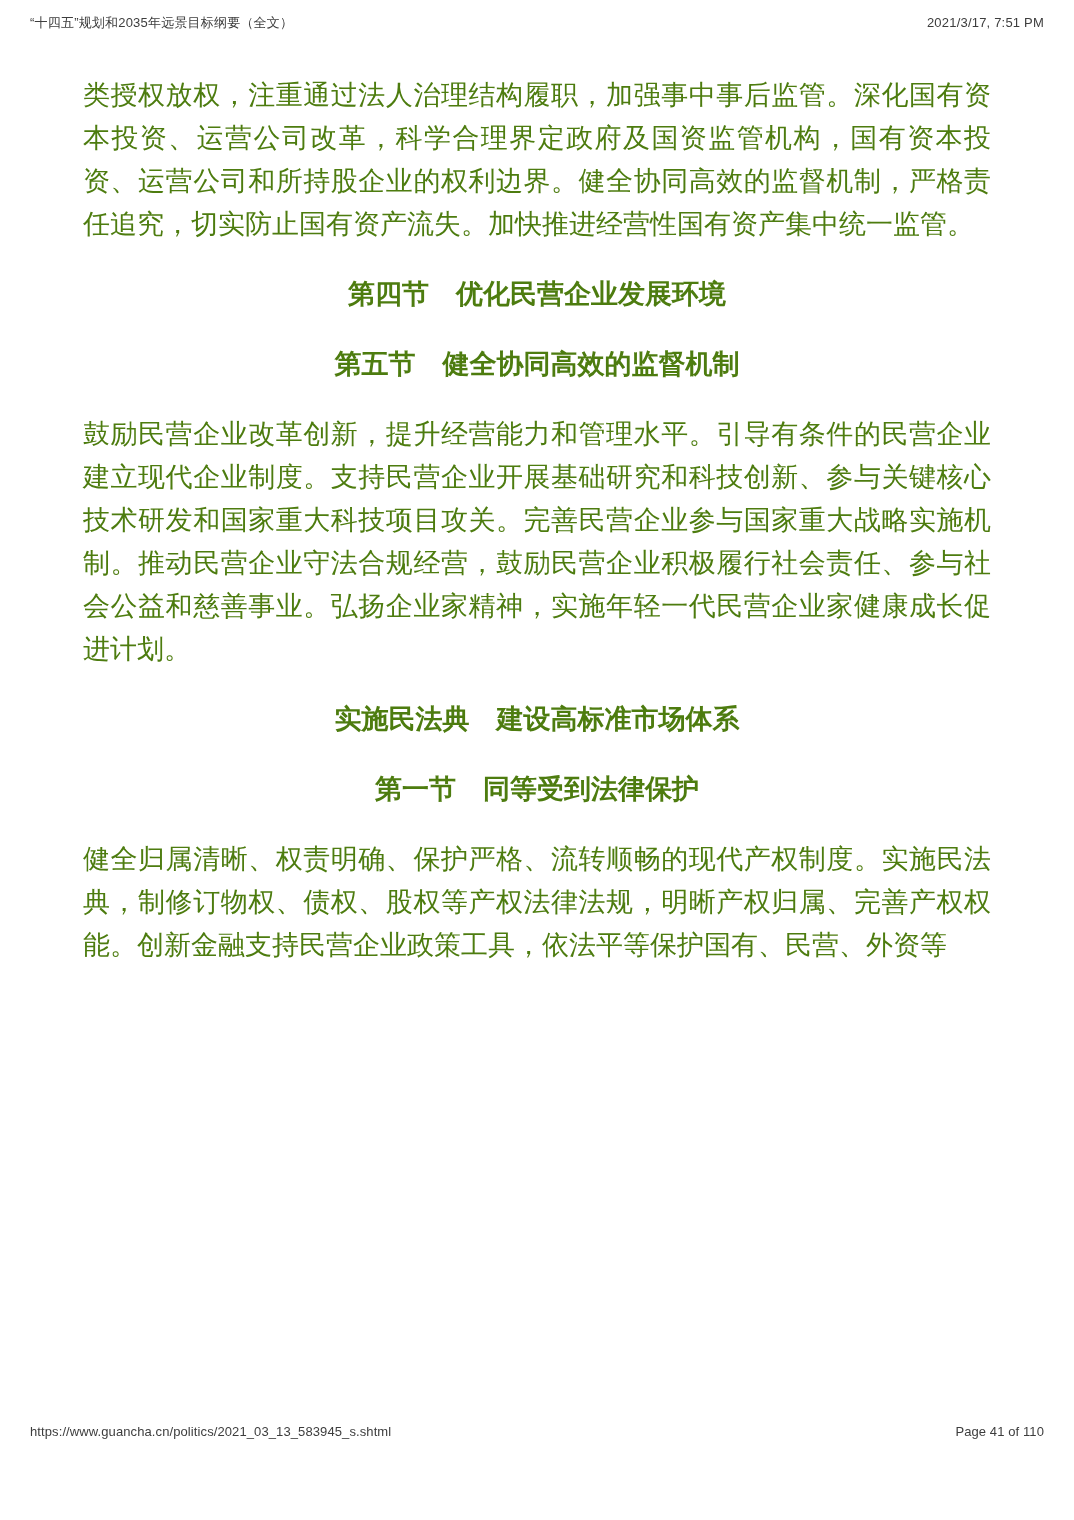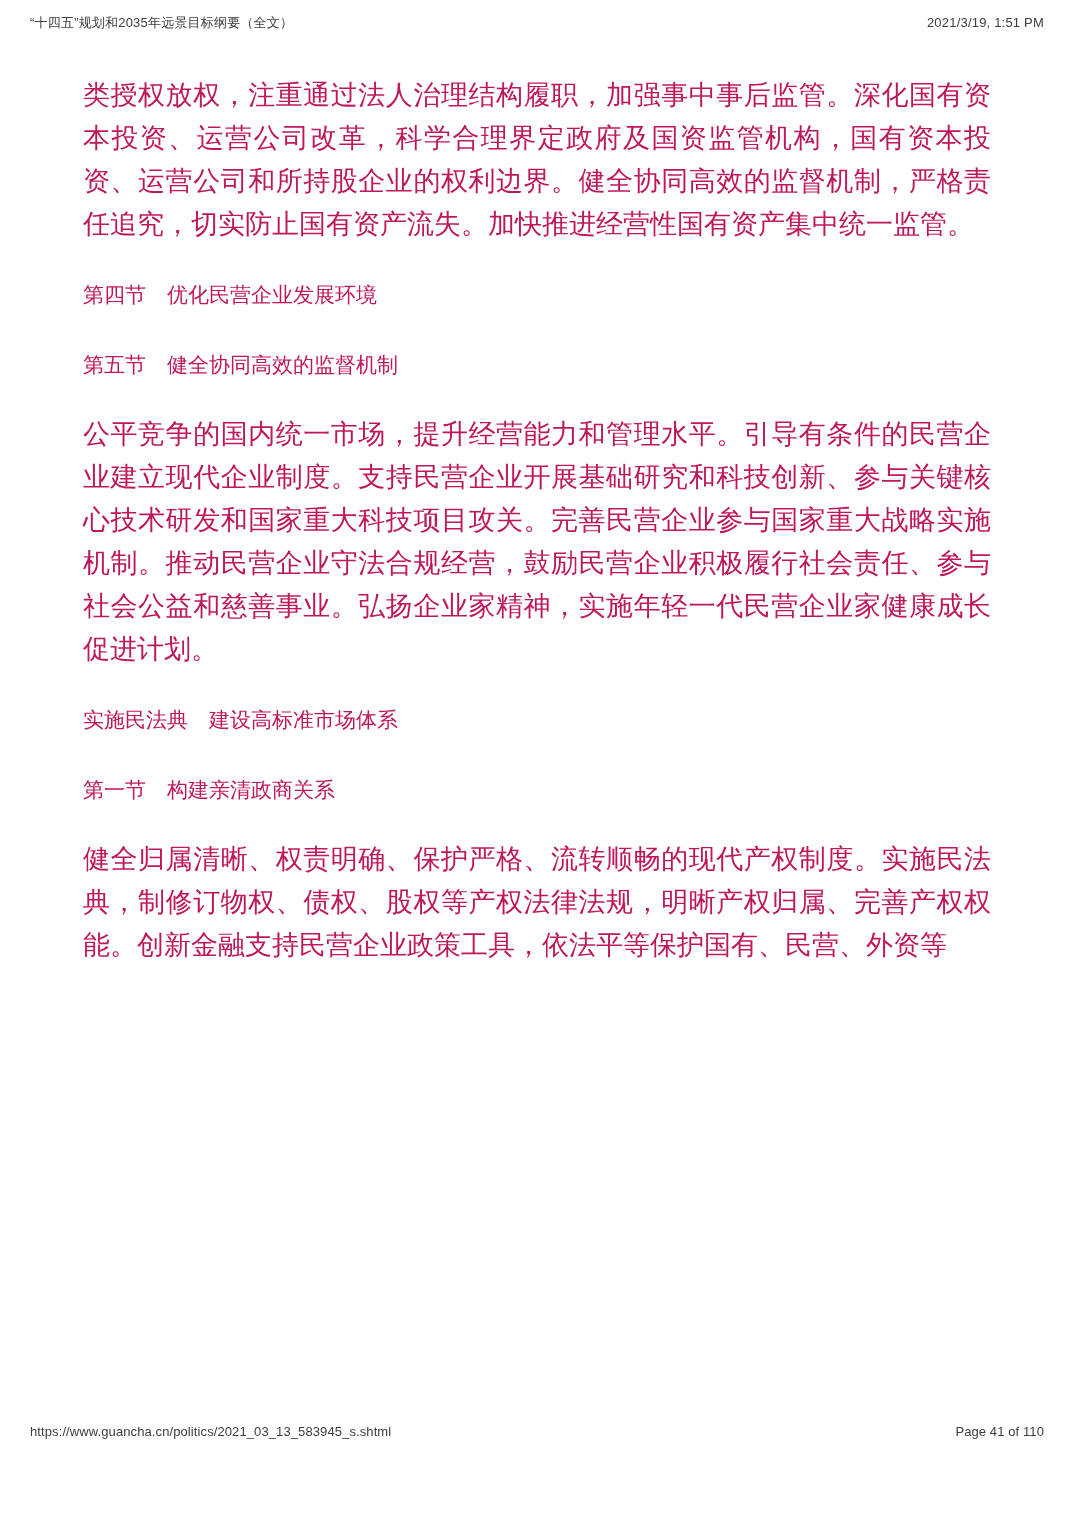--- a/index.html
+++ b/index.html
@@ -25,36 +25,36 @@
     align-items: baseline;
     font-size: 13px;
     color: #3d3d3d;
     letter-spacing: 0.2px;
   }
   .content {
     position: absolute;
     top: 74px;
     left: 83px;
     width: 908px;
-    color: #be185d;
+    color: #4d7c0f;
     font-size: 27px;
     line-height: 43px;
     text-align: justify;
     text-justify: inter-character;
   }
   .content p.body-para {
     margin: 0 0 27px 0;
     font-weight: 400;
   }
   .content .heading {
     margin: 0 0 27px 0;
-    font-size: 21px;
+    font-size: 27px;
     line-height: 43px;
-    font-weight: 400;
-    text-align: left;
+    font-weight: 700;
+    text-align: center;
   }
   .print-footer {
     position: absolute;
     top: 1424px;
     left: 30px;
     right: 30px;
     display: flex;
     justify-content: space-between;
     align-items: baseline;
     font-size: 13px;
@@ -62,30 +62,30 @@
     letter-spacing: 0.1px;
   }
 </style>
 </head>
 <body>
 
 <div class="page">
 
   <div class="print-header">
     <span>“十四五”规划和2035年远景目标纲要（全文）</span>
-    <span>2021/3/19, 1:51 PM</span>
+    <span>2021/3/17, 7:51 PM</span>
   </div>
 
   <div class="content">
     <p class="body-para">类授权放权，注重通过法人治理结构履职，加强事中事后监管。深化国有资本投资、运营公司改革，科学合理界定政府及国资监管机构，国有资本投资、运营公司和所持股企业的权利边界。健全协同高效的监督机制，严格责任追究，切实防止国有资产流失。加快推进经营性国有资产集中统一监管。</p>
     <h3 class="heading">第四节　优化民营企业发展环境</h3>
     <h3 class="heading">第五节　健全协同高效的监督机制</h3>
-    <p class="body-para">公平竞争的国内统一市场，提升经营能力和管理水平。引导有条件的民营企业建立现代企业制度。支持民营企业开展基础研究和科技创新、参与关键核心技术研发和国家重大科技项目攻关。完善民营企业参与国家重大战略实施机制。推动民营企业守法合规经营，鼓励民营企业积极履行社会责任、参与社会公益和慈善事业。弘扬企业家精神，实施年轻一代民营企业家健康成长促进计划。</p>
+    <p class="body-para">鼓励民营企业改革创新，提升经营能力和管理水平。引导有条件的民营企业建立现代企业制度。支持民营企业开展基础研究和科技创新、参与关键核心技术研发和国家重大科技项目攻关。完善民营企业参与国家重大战略实施机制。推动民营企业守法合规经营，鼓励民营企业积极履行社会责任、参与社会公益和慈善事业。弘扬企业家精神，实施年轻一代民营企业家健康成长促进计划。</p>
     <h2 class="heading">实施民法典　建设高标准市场体系</h2>
-    <h3 class="heading">第一节　构建亲清政商关系</h3>
+    <h3 class="heading">第一节　同等受到法律保护</h3>
     <p class="body-para">健全归属清晰、权责明确、保护严格、流转顺畅的现代产权制度。实施民法典，制修订物权、债权、股权等产权法律法规，明晰产权归属、完善产权权能。创新金融支持民营企业政策工具，依法平等保护国有、民营、外资等</p>
   </div>
 
   <div class="print-footer">
     <span>https://www.guancha.cn/politics/2021_03_13_583945_s.shtml</span>
     <span>Page 41 of 110</span>
   </div>
 
 </div>
 

